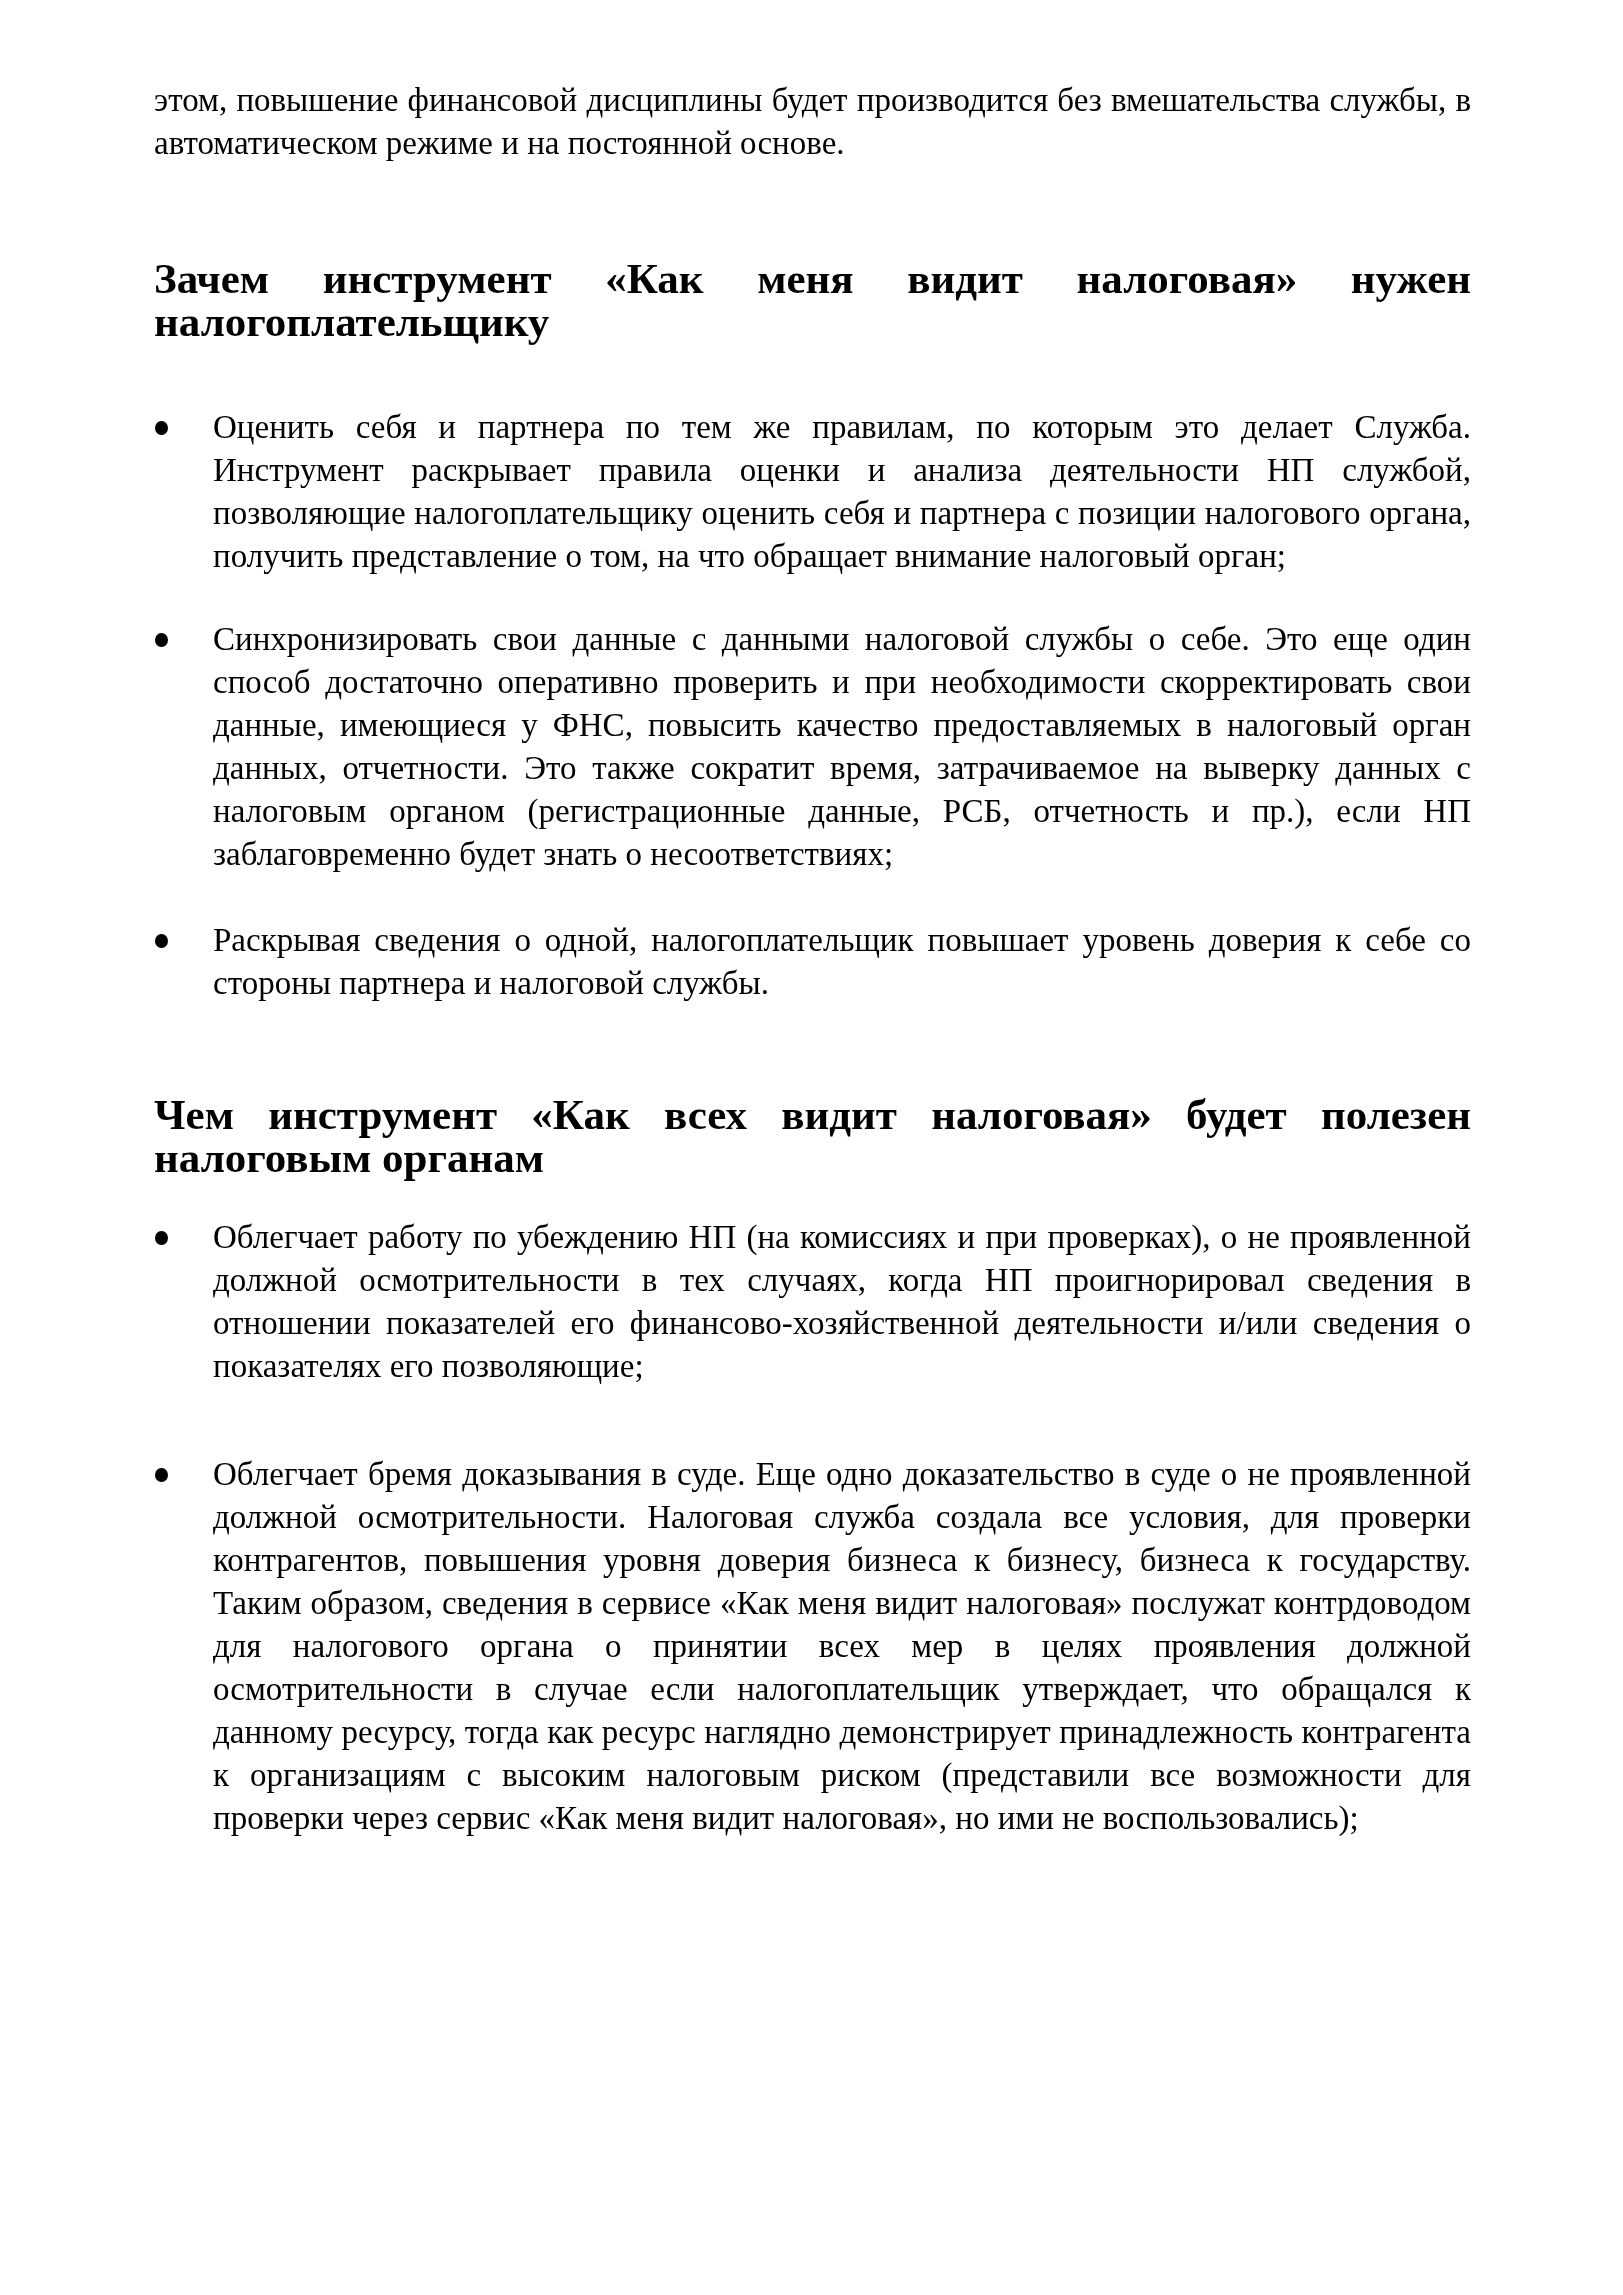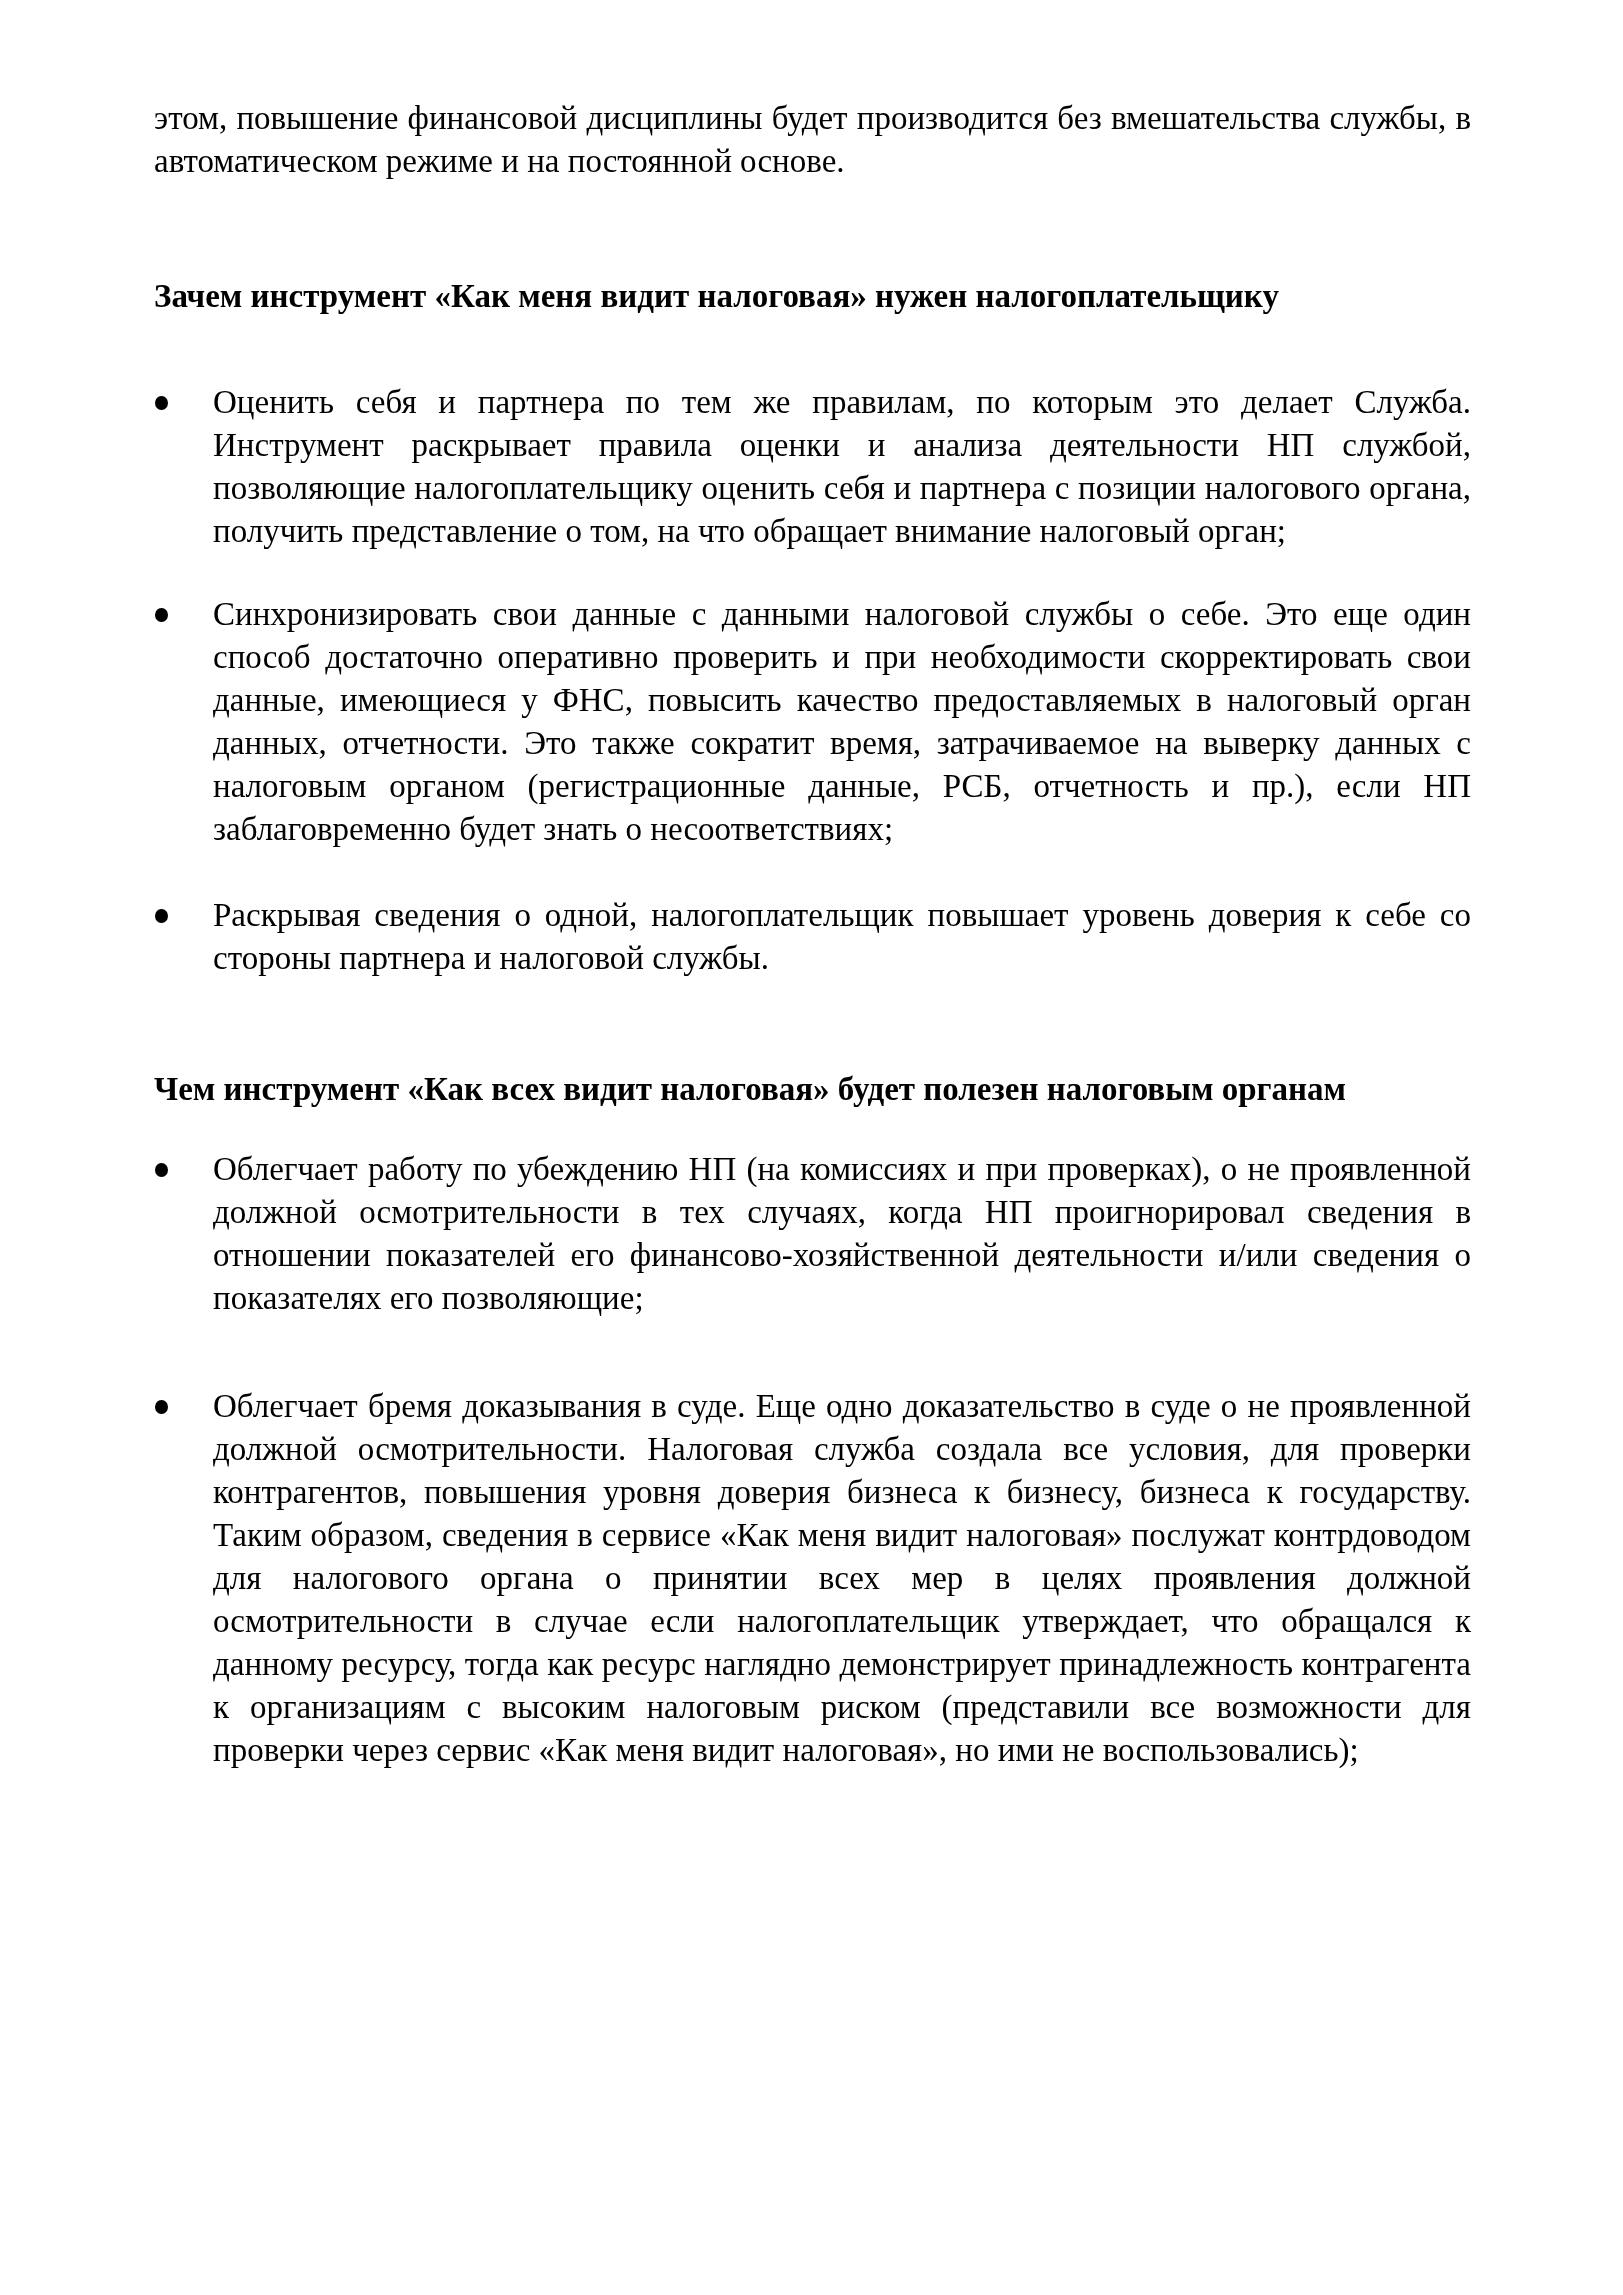--- a/index.html
+++ b/index.html
@@ -7,31 +7,31 @@
     width: 1623px;
     height: 2295px;
     position: relative;
     overflow: hidden;
     font-family: "Liberation Serif", "DejaVu Serif", serif;
     color: #000000;
   }
   .page {
     position: absolute;
     left: 154px;
-    top: 97px;
+    top: 79px;
     width: 1317px;
   }
   p, h2, li { margin: 0; }
   .para {
     font-size: 33px;
     line-height: 43px;
     text-align: justify;
   }
   .heading {
-    font-size: 33px;
+    font-size: 43px;
     line-height: 43px;
     font-weight: bold;
     text-align: justify;
   }
   ul.bullets {
     list-style: none;
     padding: 0;
     margin: 0;
   }
   ul.bullets li {

